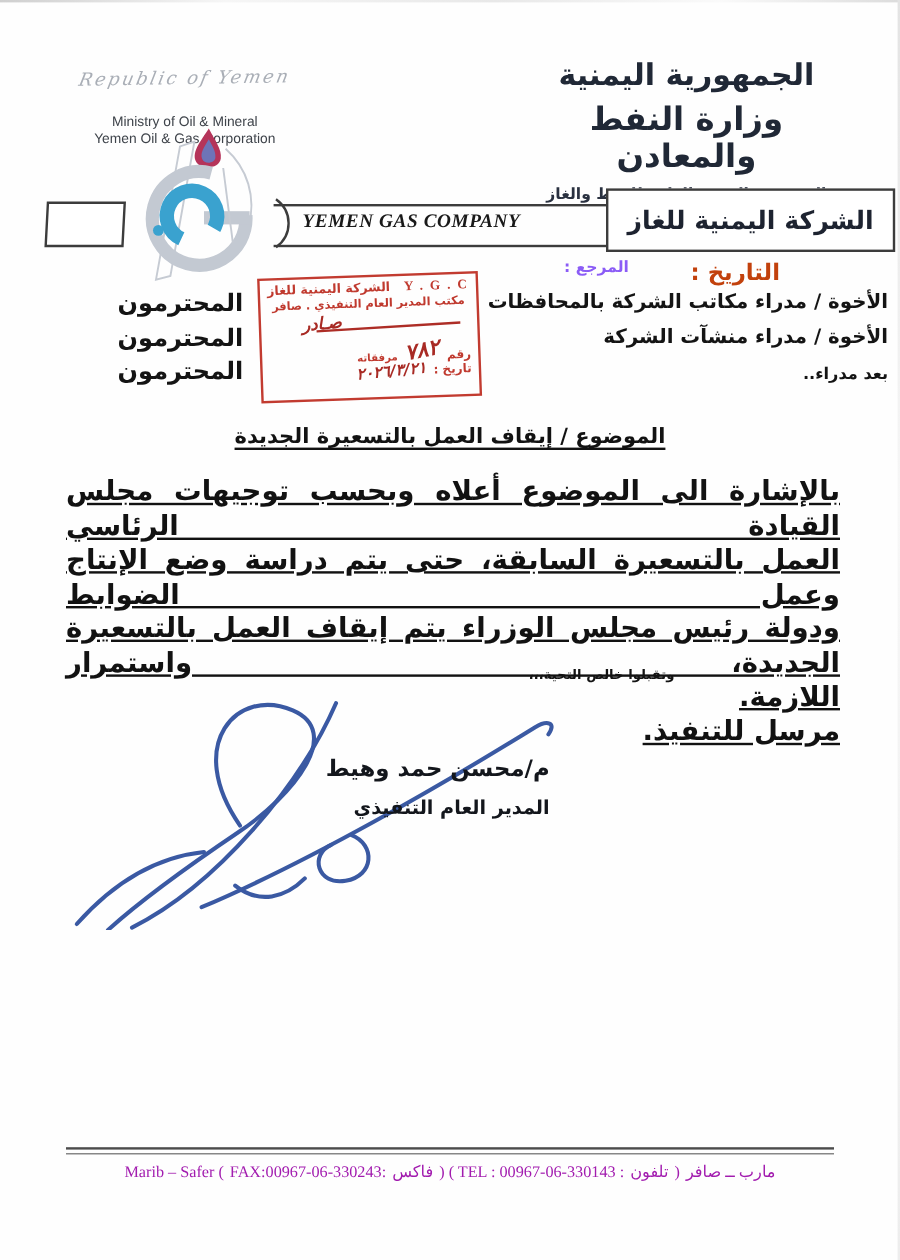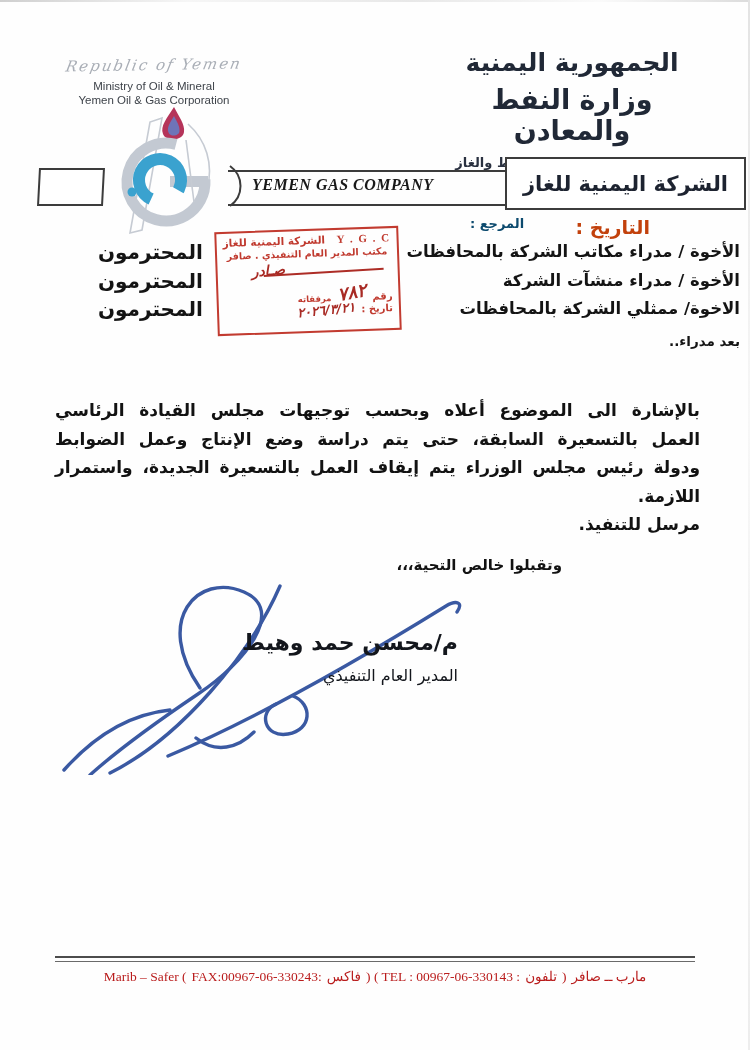--- a/index.html
+++ b/index.html
@@ -8,21 +8,21 @@
   .scan-top{position:absolute;top:0;left:0;right:0;height:2px;
         background:linear-gradient(90deg,#cfcfcf,#f6f6f6 25%,#e8e8e8 55%,#fafafa 80%,#dcdcdc);}
   .scan-right{position:absolute;top:0;right:0;width:2px;height:100%;
         background:linear-gradient(180deg,#e3e3e3,#f7f7f7 40%,#ededed);}
 
   
   .hdr-left{position:absolute;left:34px;top:56px;width:240px;text-align:center;}
   .rep-script{font-family:"DejaVu Serif",serif;font-style:italic;font-size:15px;
         color:#a9aeb6;letter-spacing:2px;transform:skewX(-12deg) rotate(-1deg);}
   .ministry{font-family:"Liberation Sans",sans-serif;font-size:11.5px;line-height:14px;
-        color:#3e434a;margin-top:5px;font-weight:500;}
+        color:#3e434a;margin-top:21px;font-weight:500;}
   .hdr-right{position:absolute;right:38px;top:48px;width:280px;text-align:center;
         direction:rtl;color:#202836;}
   .ar-l1{font-size:25px;font-weight:700;}
   .ar-l2{font-size:27px;font-weight:700;margin-top:7px;}
   .ar-l3{font-size:13px;font-weight:700;margin-top:9px;color:#2a3140;}
 
   
   .band-line{position:absolute;left:228px;width:514px;border-top:2px solid #3c3c3c;}
   .bl-top{top:170px;} .bl-bot{top:204px;}
   .left-box{position:absolute;left:38px;top:168px;width:62px;height:34px;
@@ -33,21 +33,21 @@
         border:2px solid #3c3c3c;background:#fff;display:flex;align-items:center;
         justify-content:center;direction:rtl;}
   .company-ar{font-size:21px;font-weight:700;color:#1d2330;}
   .logo-svg{position:absolute;left:90px;top:106px;}
   .paren-arc{position:absolute;left:226px;top:164px;}
 
   
   .date-label{position:absolute;right:100px;top:216px;font-size:19px;font-weight:700;
         direction:rtl;color:#c2410c;}
   .ref-label{position:absolute;left:470px;top:216px;font-size:13px;font-weight:700;
-        direction:rtl;color:#0c4a6e;}
+        direction:rtl;color:#8b5cf6;}
 
   
   .recipients{position:absolute;right:10px;top:238px;direction:rtl;text-align:right;
         font-weight:700;font-size:16.5px;line-height:28.5px;color:#141414;}
   .greeting{font-size:13.5px;margin-top:3px;margin-left:0;padding-left:24px;}
   .honorifics{position:absolute;left:98px;top:238px;direction:rtl;text-align:left;
         font-weight:700;font-size:20px;line-height:28.5px;color:#141414;}
 
   
   .stamp{position:absolute;left:216px;top:229px;width:184px;height:104px;
@@ -69,38 +69,38 @@
         transform:rotate(-9deg);letter-spacing:2px;}
   .stamp-date{display:flex;align-items:center;gap:6px;margin-top:-1px;}
   .hand-date{font-size:13px;font-weight:700;font-style:italic;color:#a82a24;
         transform:rotate(-4deg);letter-spacing:1px;}
 
   
   .subject{position:absolute;top:354px;left:0;right:0;text-align:center;direction:rtl;
         font-size:17.5px;font-weight:700;color:#121212;text-decoration:underline;
         text-decoration-thickness:1.5px;text-underline-offset:4px;}
   .body-text{position:absolute;left:55px;right:50px;top:396px;direction:rtl;
-        font-size:17px;font-weight:700;line-height:28.5px;color:#121212;}
+        font-size:23px;font-weight:700;line-height:28.5px;color:#121212;text-decoration:underline;}
   .jline{text-align:justify;text-align-last:justify;}
   .rline{text-align:right;}
-  .closing{position:absolute;top:556px;right:188px;direction:rtl;font-size:15px;
+  .closing{position:absolute;top:556px;right:188px;direction:rtl;font-size:11px;
         font-weight:700;color:#131313;}
 
   
   .sig-svg{position:absolute;left:48px;top:570px;}
   .sig-text{position:absolute;right:292px;top:630px;direction:rtl;text-align:right;color:#13161c;}
-  .sig-name{font-size:22px;font-weight:700;}
-  .sig-title{font-size:16px;font-weight:400;margin-top:11px;text-align:right;}
+  .sig-name{font-size:19px;font-weight:700;}
+  .sig-title{font-size:16px;font-weight:700;margin-top:11px;text-align:right;}
 
   
   .foot-rule{position:absolute;left:55px;right:55px;top:956px;height:3px;
         border-top:2px solid #4c4c4c;border-bottom:1px solid #6a6a6a;}
   .foot-line{position:absolute;left:0;right:0;display:flex;justify-content:center;
         align-items:baseline;gap:5px;direction:ltr;font-family:"Liberation Serif",serif;
-        font-size:13.5px;color:#b91c1c;}
+        font-size:13.5px;color:#a21caf;}
   .fl1{top:968px;} .fl2{top:990px;}
   .foot-line span{unicode-bidi:isolate;white-space:nowrap;}
 </style>
 </head>
 <body>
 
 <div class="page">
   <div class="scan-top"></div>
   <div class="scan-right"></div>
 
@@ -140,21 +140,20 @@
   <div class="company-ar-box">
     <span class="company-ar">الشركة اليمنية للغاز</span>
   </div>
 
   <div class="date-label">التاريخ :</div>
   <div class="ref-label">المرجع :</div>
 
   <div class="recipients">
     <div>الأخوة / مدراء مكاتب الشركة بالمحافظات</div>
     <div>الأخوة / مدراء منشآت الشركة</div>
-    <div>الاخوة/ ممثلي الشركة بالمحافظات</div>
     <div class="greeting">بعد مدراء..</div>
   </div>
   <div class="honorifics">
     <div>المحترمون</div>
     <div>المحترمون</div>
     <div>المحترمون</div>
   </div>
 
   <div class="stamp">
     <div class="stamp-r1">
@@ -170,20 +169,21 @@
       <span class="stamp-small">رقم</span>
       <span class="hand-num">٧٨٢</span>
       <span class="stamp-small" style="font-size:8.5px">مرفقاته</span>
     </div>
     <div class="stamp-date">
       <span class="stamp-small">تاريخ :</span>
       <span class="hand-date">٢٠٢٦/٣/٢١</span>
     </div>
   </div>
 
+  <div class="subject">الموضوع / إيقاف العمل بالتسعيرة الجديدة</div>
 
   <div class="body-text">
     <div class="jline">بالإشارة الى الموضوع أعلاه وبحسب توجيهات مجلس القيادة الرئاسي</div>
     <div class="jline">العمل بالتسعيرة السابقة، حتى يتم دراسة وضع الإنتاج وعمل الضوابط</div>
     <div class="jline">ودولة رئيس مجلس الوزراء يتم إيقاف العمل بالتسعيرة الجديدة، واستمرار</div>
     <div class="rline">اللازمة.</div>
     <div class="rline">مرسل للتنفيذ.</div>
   </div>
 
   <div class="closing">وتقبلوا خالص التحية،،،</div>

